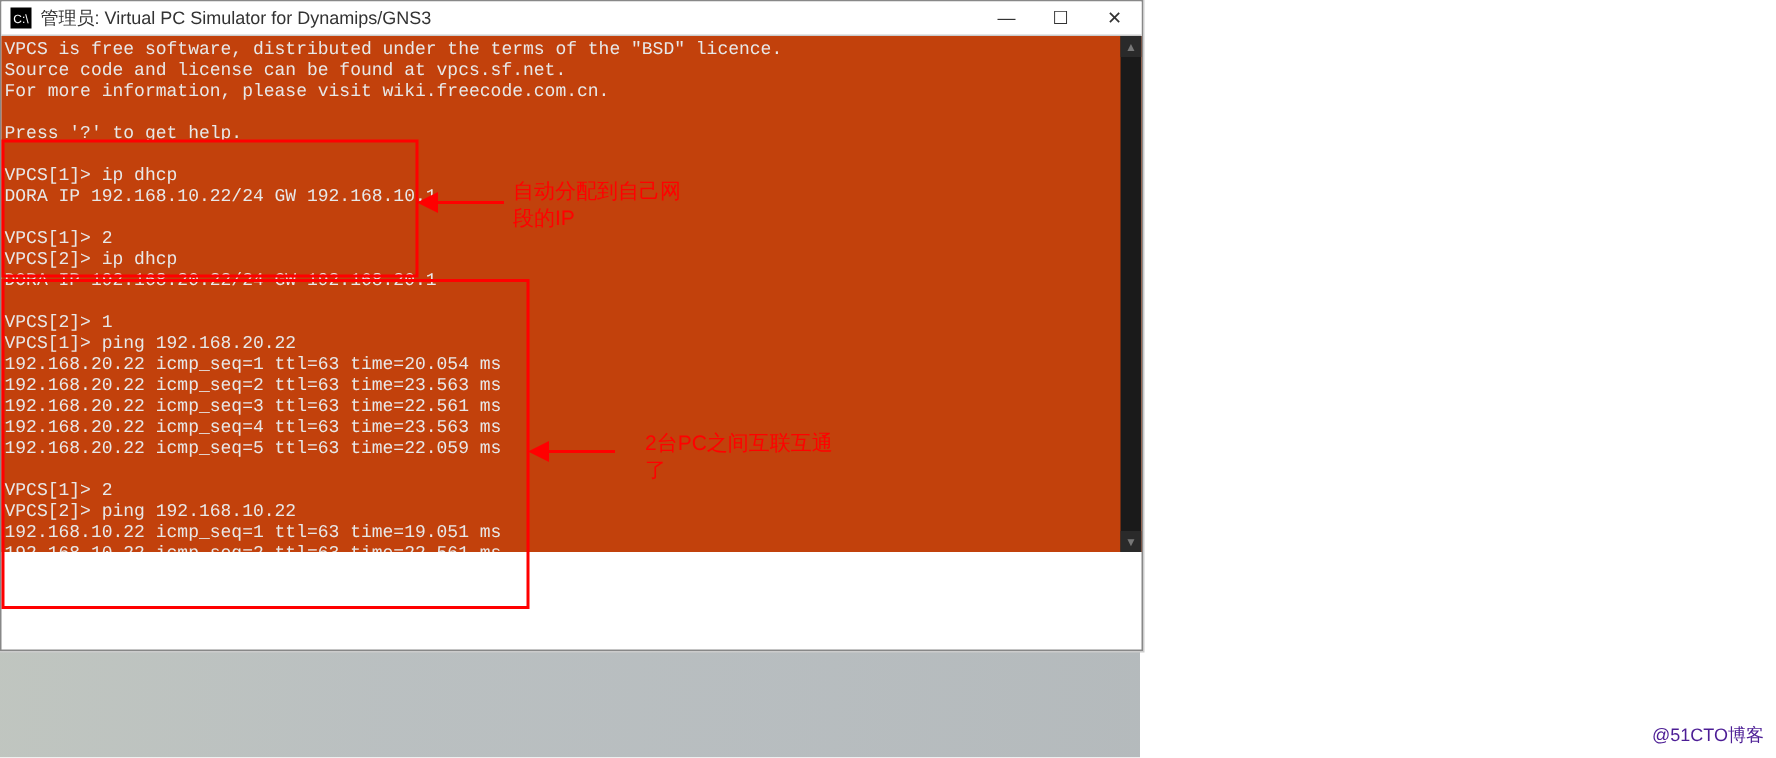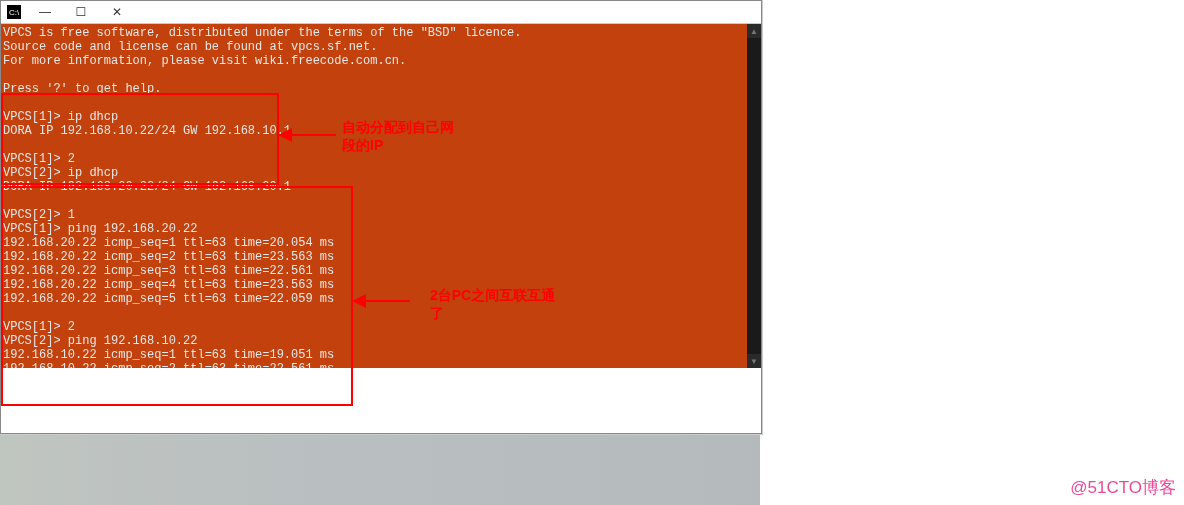--- a/index.html
+++ b/index.html
@@ -7,35 +7,38 @@
   .titlebar{height:22px;background:#fff;border-bottom:1px solid #ccc;display:flex;align-items:center;font-size:12px;color:#333;padding:0 0 0 6px}
   .titlebar .ticon{width:14px;height:14px;background:#000;color:#fff;font-size:8px;display:flex;align-items:center;justify-content:center;margin-right:6px;flex:0 0 auto}
   .titlebar .title{flex:1 1 auto;white-space:nowrap;overflow:hidden}
   .winbtns{display:flex;height:100%}
   .winbtn{width:36px;height:100%;display:flex;align-items:center;justify-content:center;font-size:12px;color:#333}
   .term-wrap{position:relative;background:#c2410c;height:344px;overflow:hidden}
   .term{font-family:"Consolas","Courier New",monospace;font-size:12px;color:#e8e8e8;line-height:14px;white-space:pre;padding:2px 0 0 2px}
   .scrollbar{position:absolute;right:0;top:0;width:14px;height:100%;background:#1a1a1a}
   .scrollbar .upbtn,.scrollbar .dnbtn{width:14px;height:14px;background:#2a2a2a;color:#777;font-size:8px;display:flex;align-items:center;justify-content:center;position:absolute;left:0}
   .scrollbar .upbtn{top:0}.scrollbar .dnbtn{bottom:0}
-  .anno{position:absolute;color:#ff0000;font-size:14px;font-family:"SimSun","Microsoft YaHei",sans-serif;font-weight:bold;pointer-events:none}
+  .anno{position:absolute;color:#ff0000;font-size:14px;font-family:"SimSun","Microsoft YaHei",sans-serif;font-weight:normal;pointer-events:none}
   .arrow{position:absolute;pointer-events:none}
   .arrow svg{overflow:visible}
   .redbox{position:absolute;border:2px solid #ff0000;pointer-events:none}
-  .watermark{position:absolute;right:8px;bottom:6px;font-size:17px;color:#ec4899}
+  .watermark{position:absolute;right:8px;bottom:6px;font-size:12px;color:#4c1d95}
   .bgstrip{position:absolute;left:0;top:433px;width:760px;height:72px;background:linear-gradient(90deg,#4a5a4a,#3a4a4d,#33434a,#2a3a40);opacity:.35}
 </style>
 </head>
 <body>
 
 <div class="bgstrip"></div>
 
 <div class="window">
   <div class="titlebar">
     <div class="ticon">C:\</div>
+    <div class="title">
+      <span>管理员:  </span><span>Virtual PC Simulator for Dynamips/GNS3</span>
+    </div>
     <div class="winbtns">
       <div class="winbtn">—</div>
       <div class="winbtn">☐</div>
       <div class="winbtn">✕</div>
     </div>
   </div>
   <div class="term-wrap">
     <div class="term" id="term">VPCS is free software, distributed under the terms of the "BSD" licence.
 Source code and license can be found at vpcs.sf.net.
 For more information, please visit wiki.freecode.com.cn.

